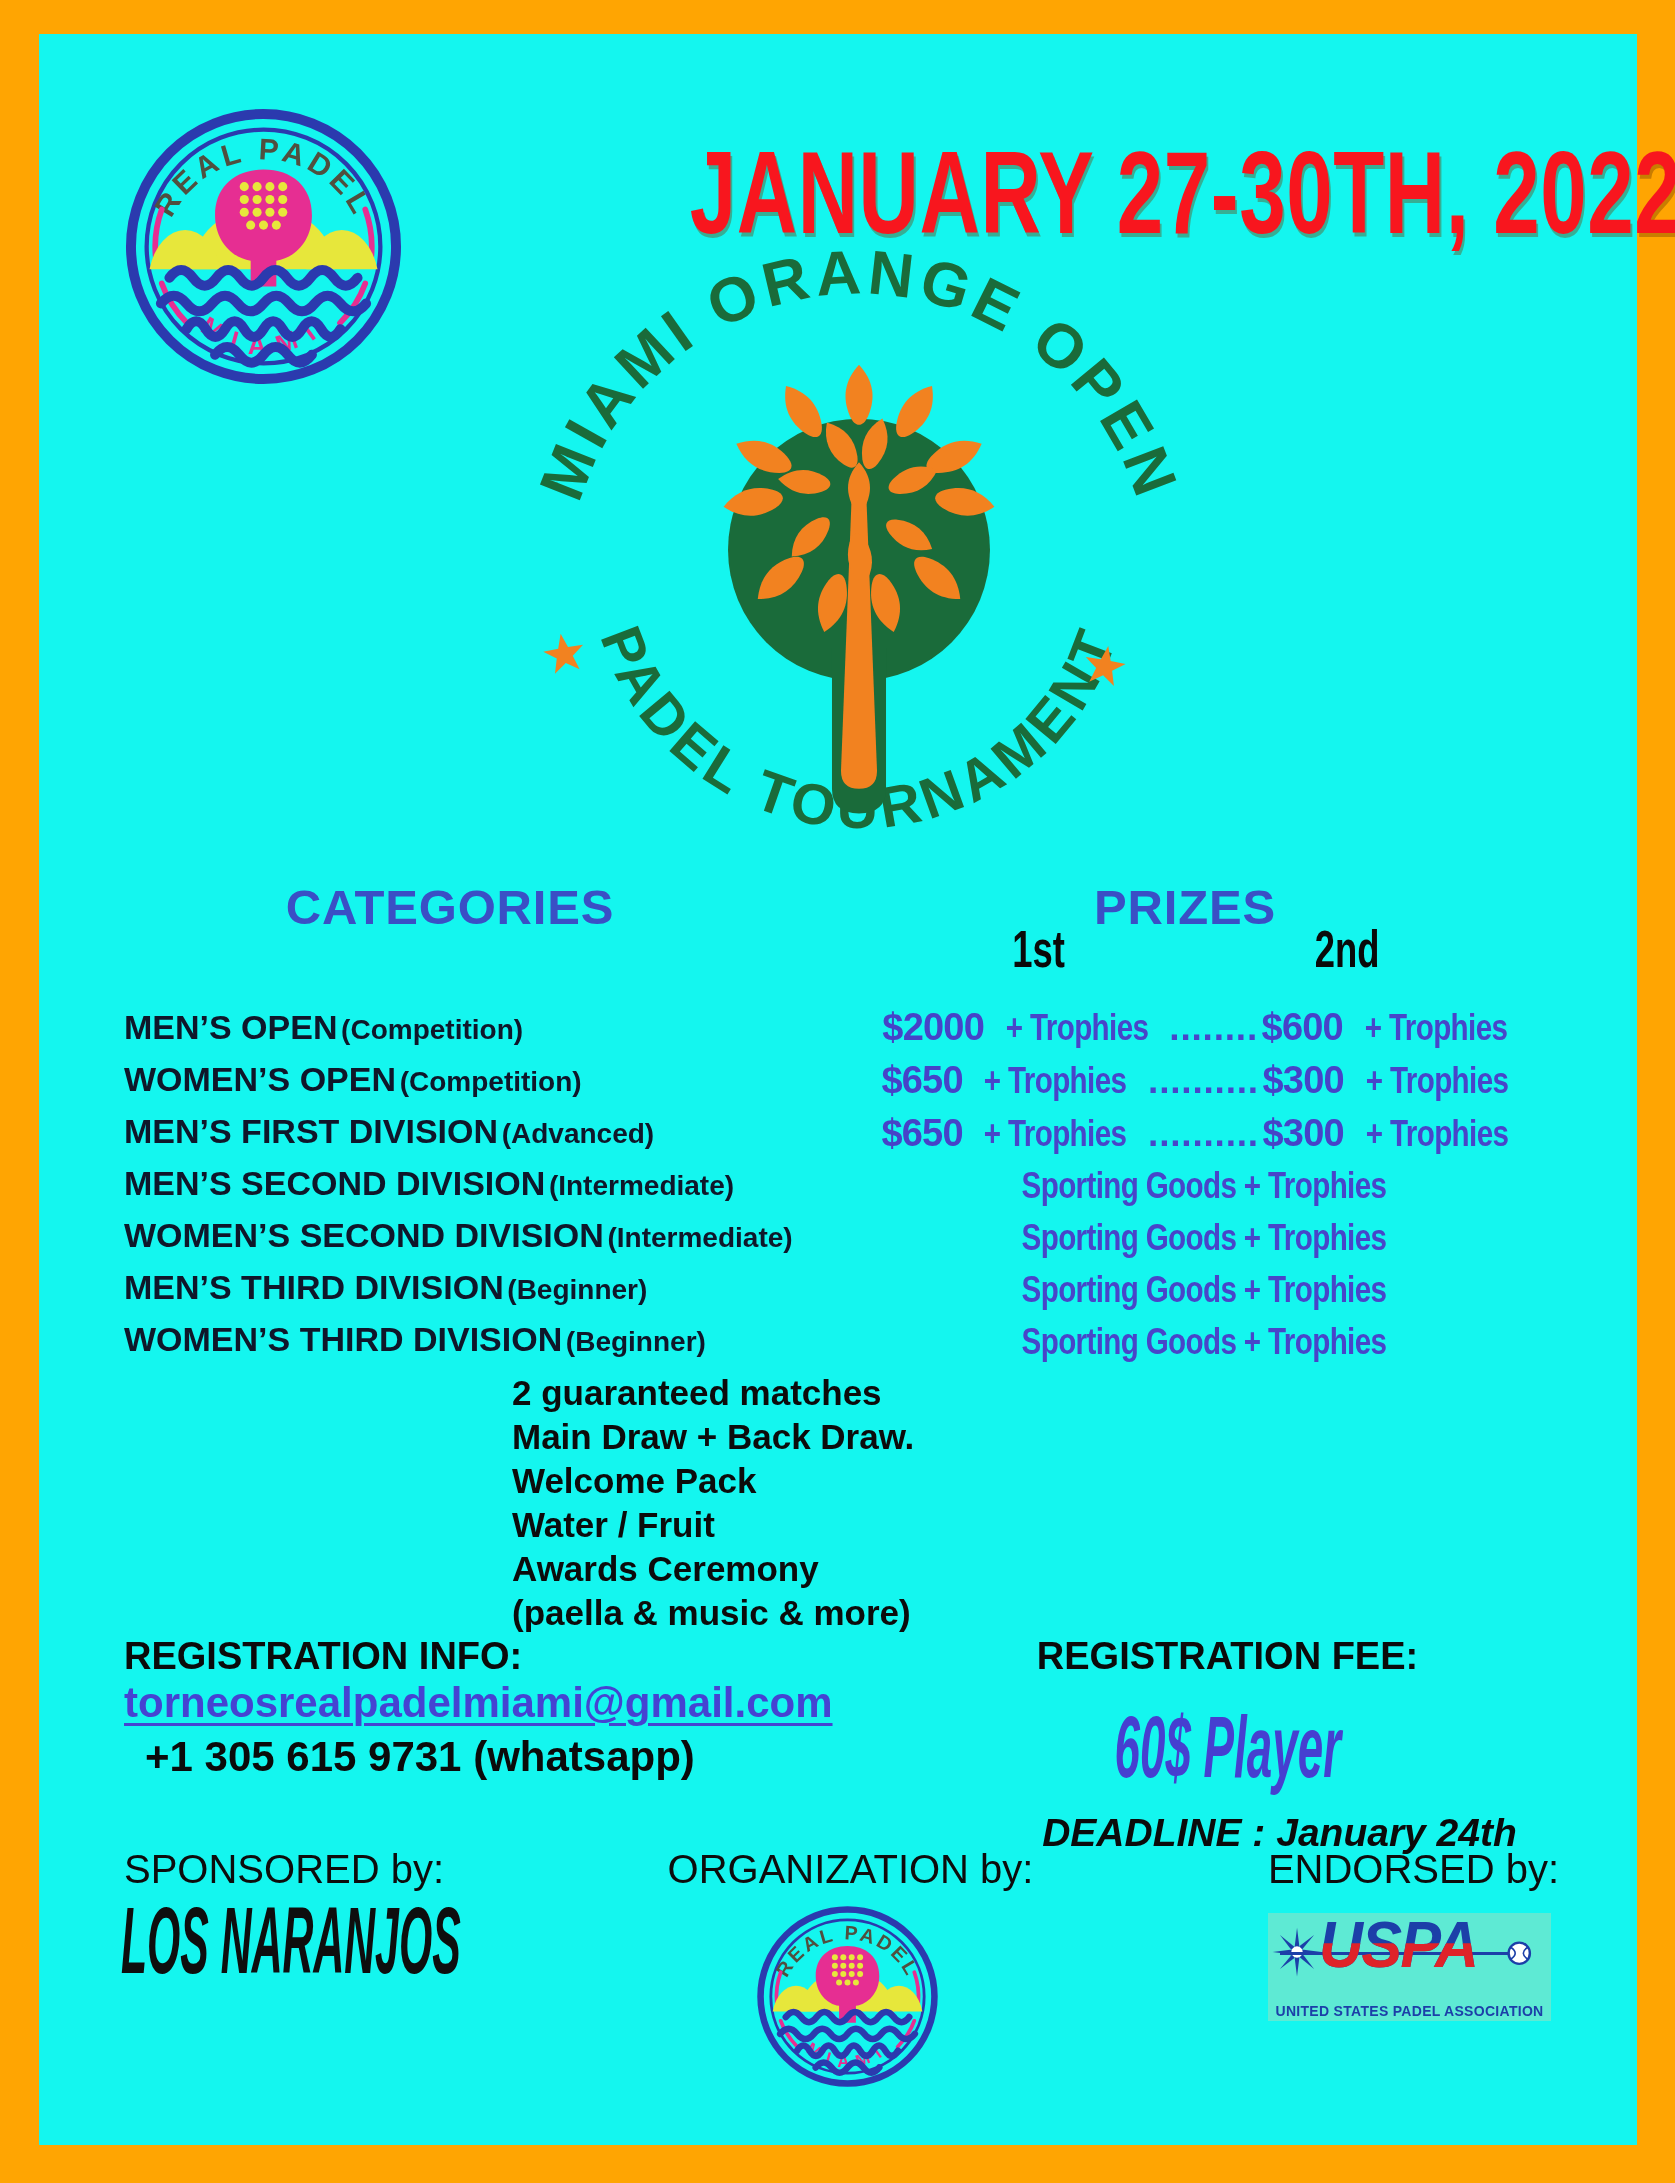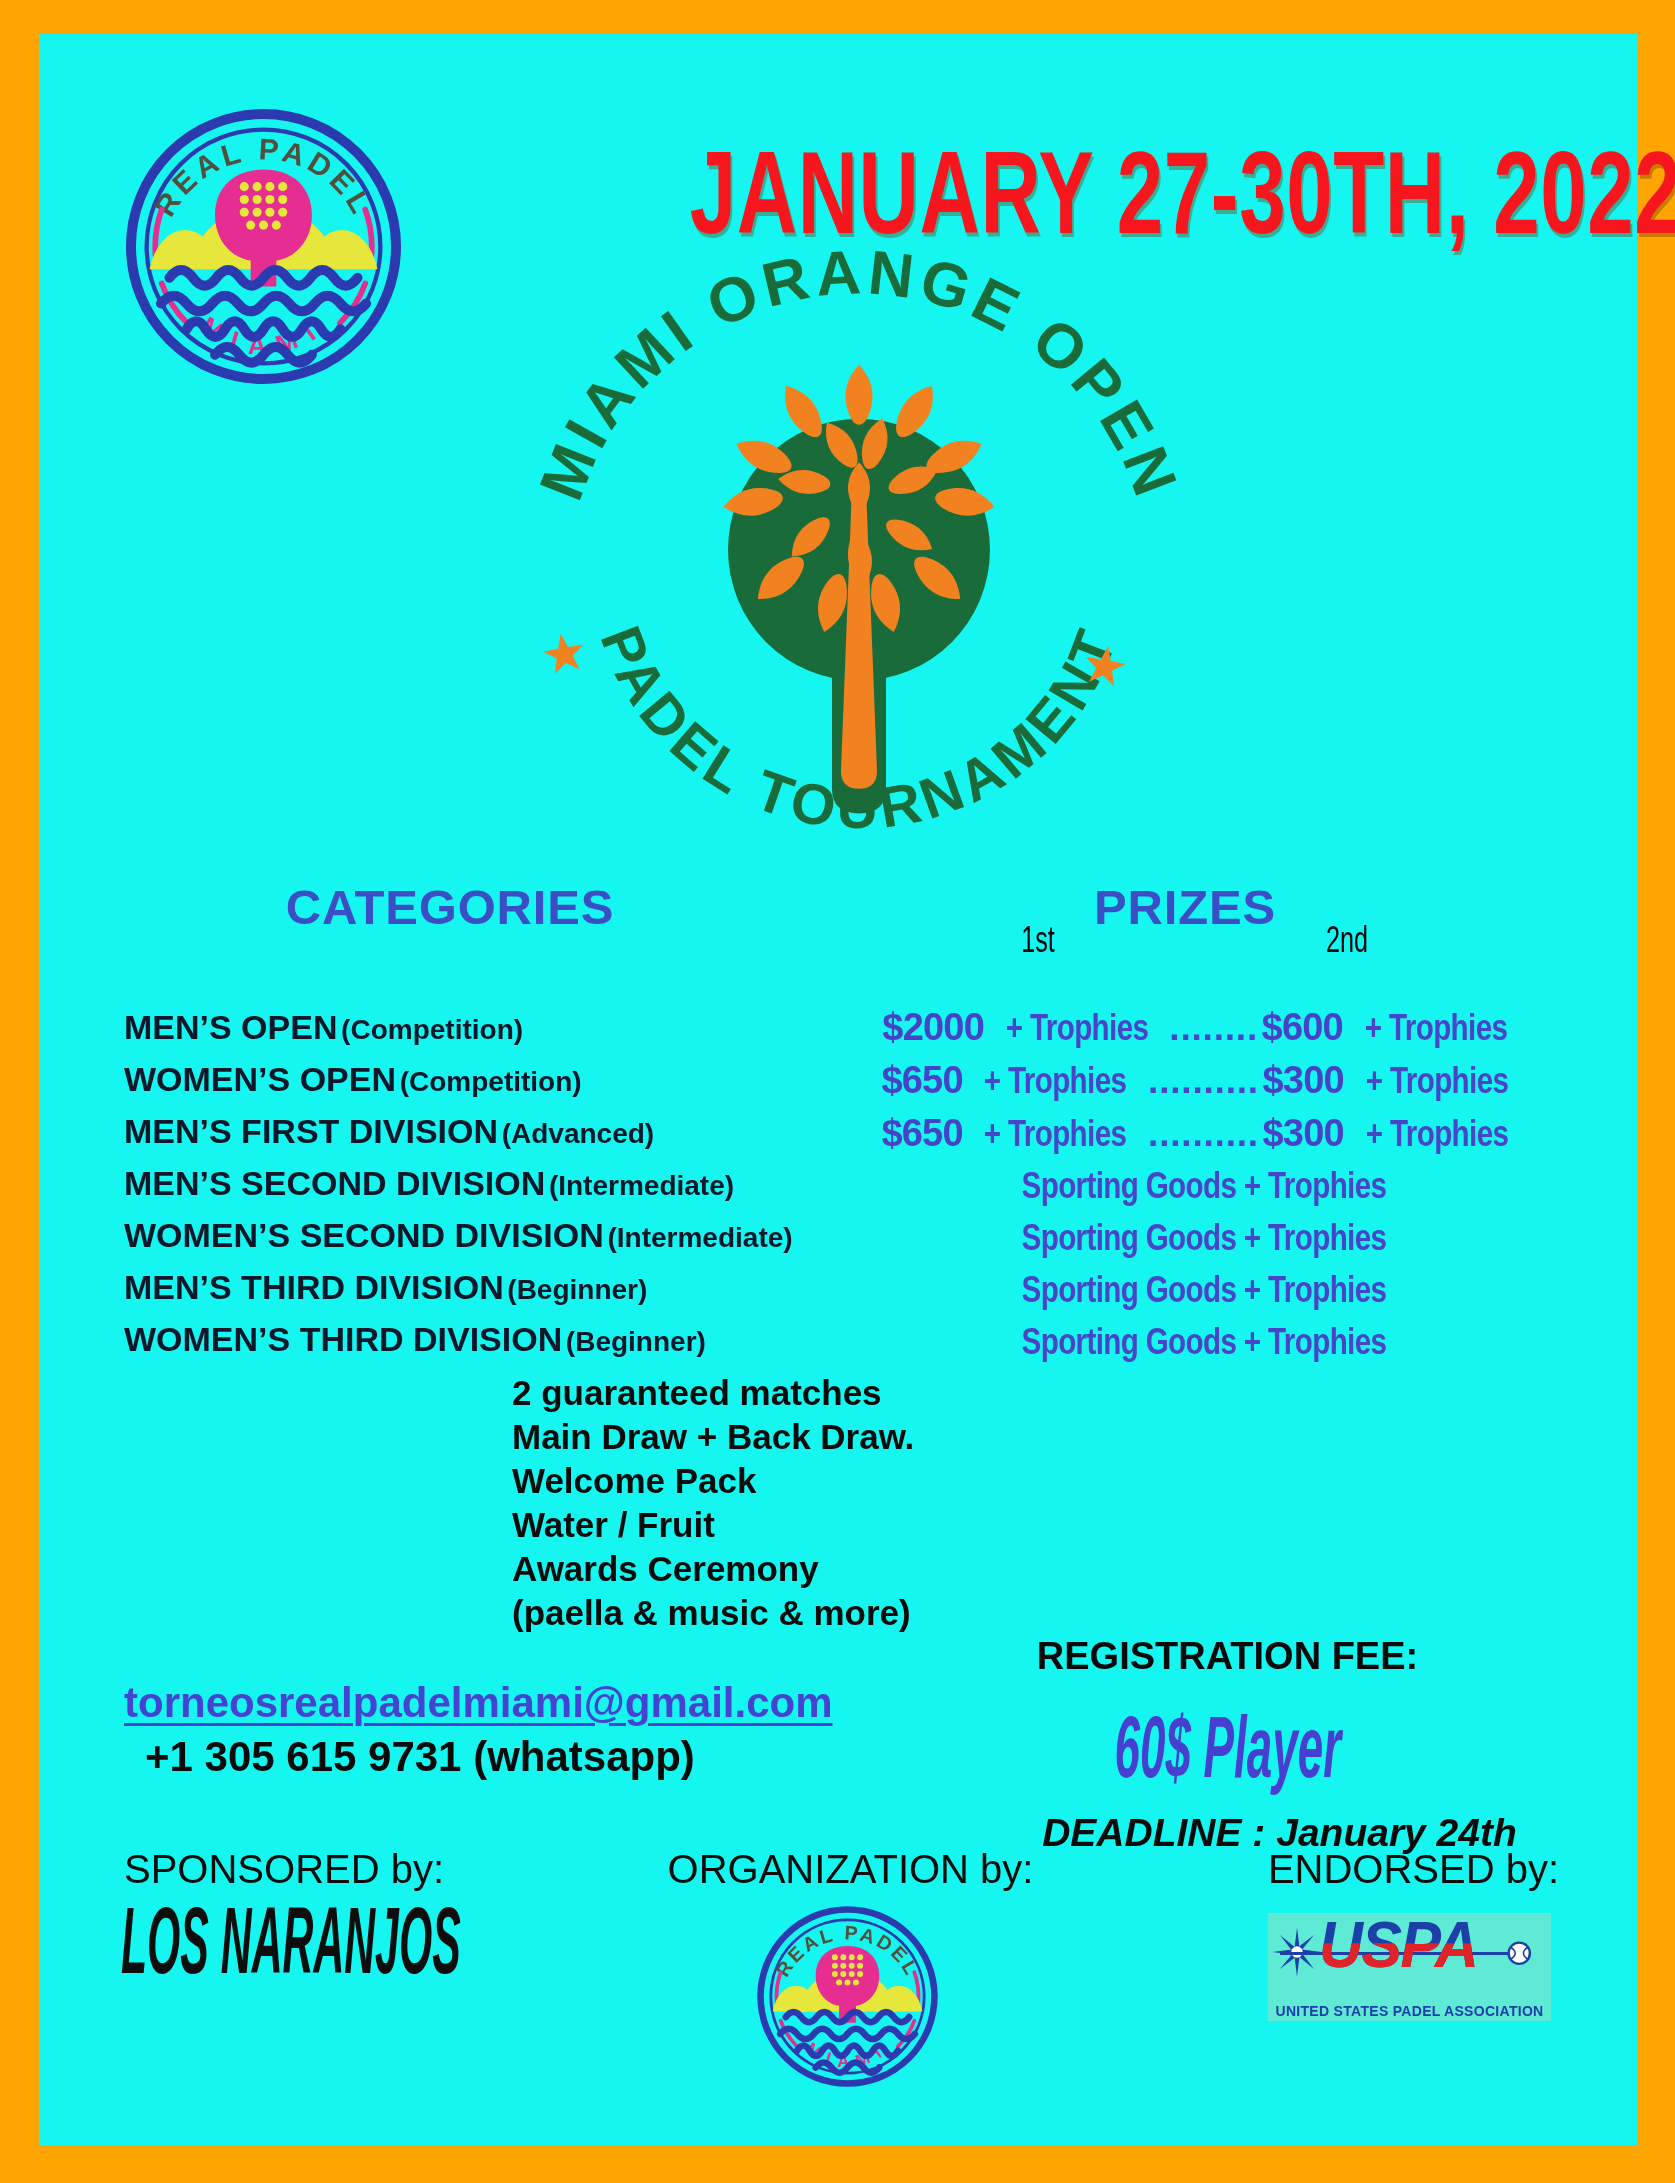--- a/index.html
+++ b/index.html
@@ -24,21 +24,21 @@
     letter-spacing:0.8px; text-shadow:2.5px 4.1px 0 rgba(110,60,0,0.38);}
 
   .club-logo-main{left:82px; top:70px;}
   .address{left:85px; top:383px; font-size:34px; font-weight:700; color:#101010; line-height:41px;}
 
   
   .section-head{font-size:49px; font-weight:800; letter-spacing:0.8px; color:#3A4FC5; white-space:nowrap;}
   .cat-head{left:239px; top:845px; width:344px; text-align:center;}
   .prize-head{left:974px; top:845px; width:344px; text-align:center;}
 
-  .place{font-size:36px; font-weight:400; color:#0a0a0a; white-space:nowrap;}
+  .place{font-size:52px; font-weight:700; color:#0a0a0a; white-space:nowrap;}
   .place-inner{display:inline-block; transform:scaleX(0.7);}
   .place-1{left:938px; top:885px; width:123px; text-align:center;}
   .place-2{left:1247px; top:885px; width:123px; text-align:center;}
 
   
   .cat-list{left:85px; top:971px; width:818px;}
   .cat-row{line-height:44px; white-space:nowrap; color:#0f172a;}
   .cat-name{font-size:34px; font-weight:800; letter-spacing:0px;}
   .cat-level{font-size:28px; font-weight:700;}
 
@@ -282,20 +282,21 @@
 
     <div class="abs perks">
       <div>2 guaranteed matches</div>
       <div>Main Draw + Back Draw.</div>
       <div>Welcome Pack</div>
       <div>Water / Fruit</div>
       <div>Awards Ceremony</div>
       <div>(paella &amp; music &amp; more)</div>
     </div>
 
+    <div class="abs reg-info-head">REGISTRATION  INFO:</div>
     <a class="abs reg-email">torneosrealpadelmiami@gmail.com</a>
     <div class="abs reg-phone">+1 305 615 9731 (whatsapp)</div>
 
     <div class="abs reg-fee-head">REGISTRATION FEE:</div>
     <div class="abs reg-fee">
       <span class="reg-fee-inner">60$ Player</span>
     </div>
     <div class="abs deadline">DEADLINE : January 24th</div>
 
     <div class="abs foot-label sponsored-label">SPONSORED by:</div>

